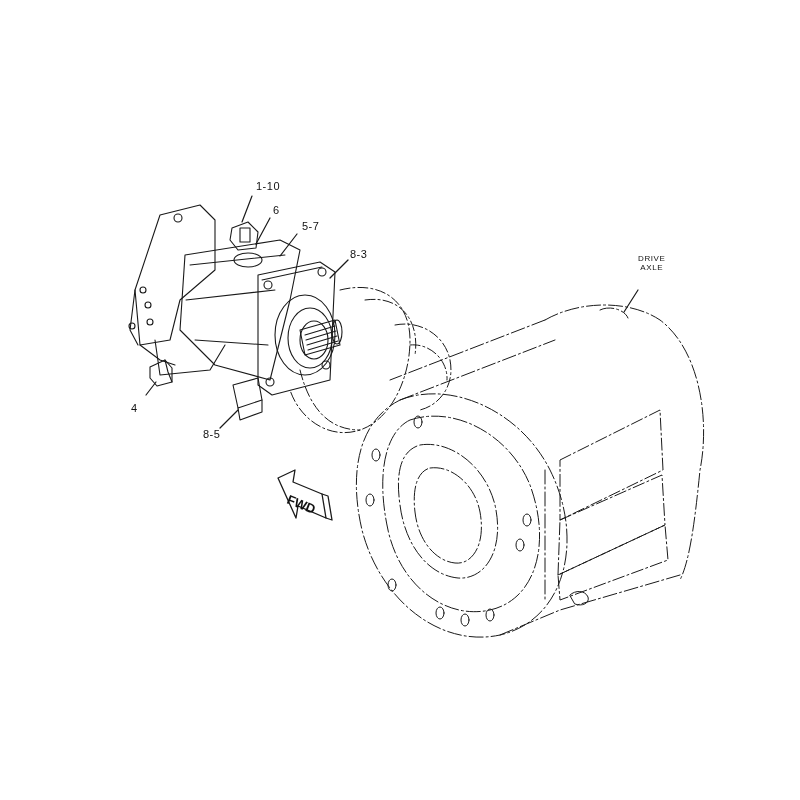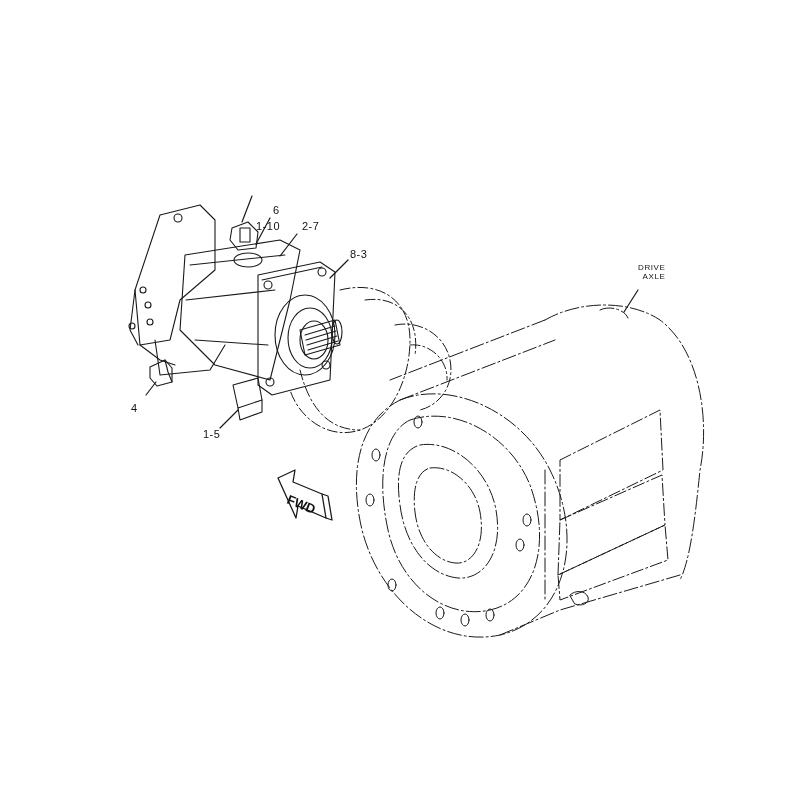--- a/index.html
+++ b/index.html
@@ -121,23 +121,23 @@
 
     <g stroke-width="1.3">
       <path d="M 278 478 L 295 470 L 293 482 L 322 494 L 326 518 L 298 506 L 296 518 Z"></path>
       <path d="M 322 494 L 328 496 L 332 520 L 326 518"></path>
     </g>
   </g>
 
   <text class="fwd-text" x="288" y="508" transform="rotate(22 300 500)">FWD</text>
 </svg>
 
-<div class="callout" style="left:256px; top:180px;margin-top:40px;">1-10</div>
+<div class="callout" style="left:256px; top:180px;">1-10</div>
 <div class="callout" style="left:273px; top:204px;">6</div>
-<div class="callout" style="left:302px; top:220px;">2-7</div>
+<div class="callout" style="left:302px; top:220px;">5-7</div>
 <div class="callout" style="left:350px; top:248px;">8-3</div>
 <div class="callout" style="left:131px; top:402px;">4</div>
-<div class="callout" style="left:203px; top:428px;">1-5</div>
+<div class="callout" style="left:203px; top:428px;">8-5</div>
 
-<div class="callout small" style="left:638px; top:263px;text-align:right;">
+<div class="callout small" style="left:638px; top:254px;">
   <div>DRIVE</div>
   <div>AXLE</div>
 </div>
 
 </body></html>

